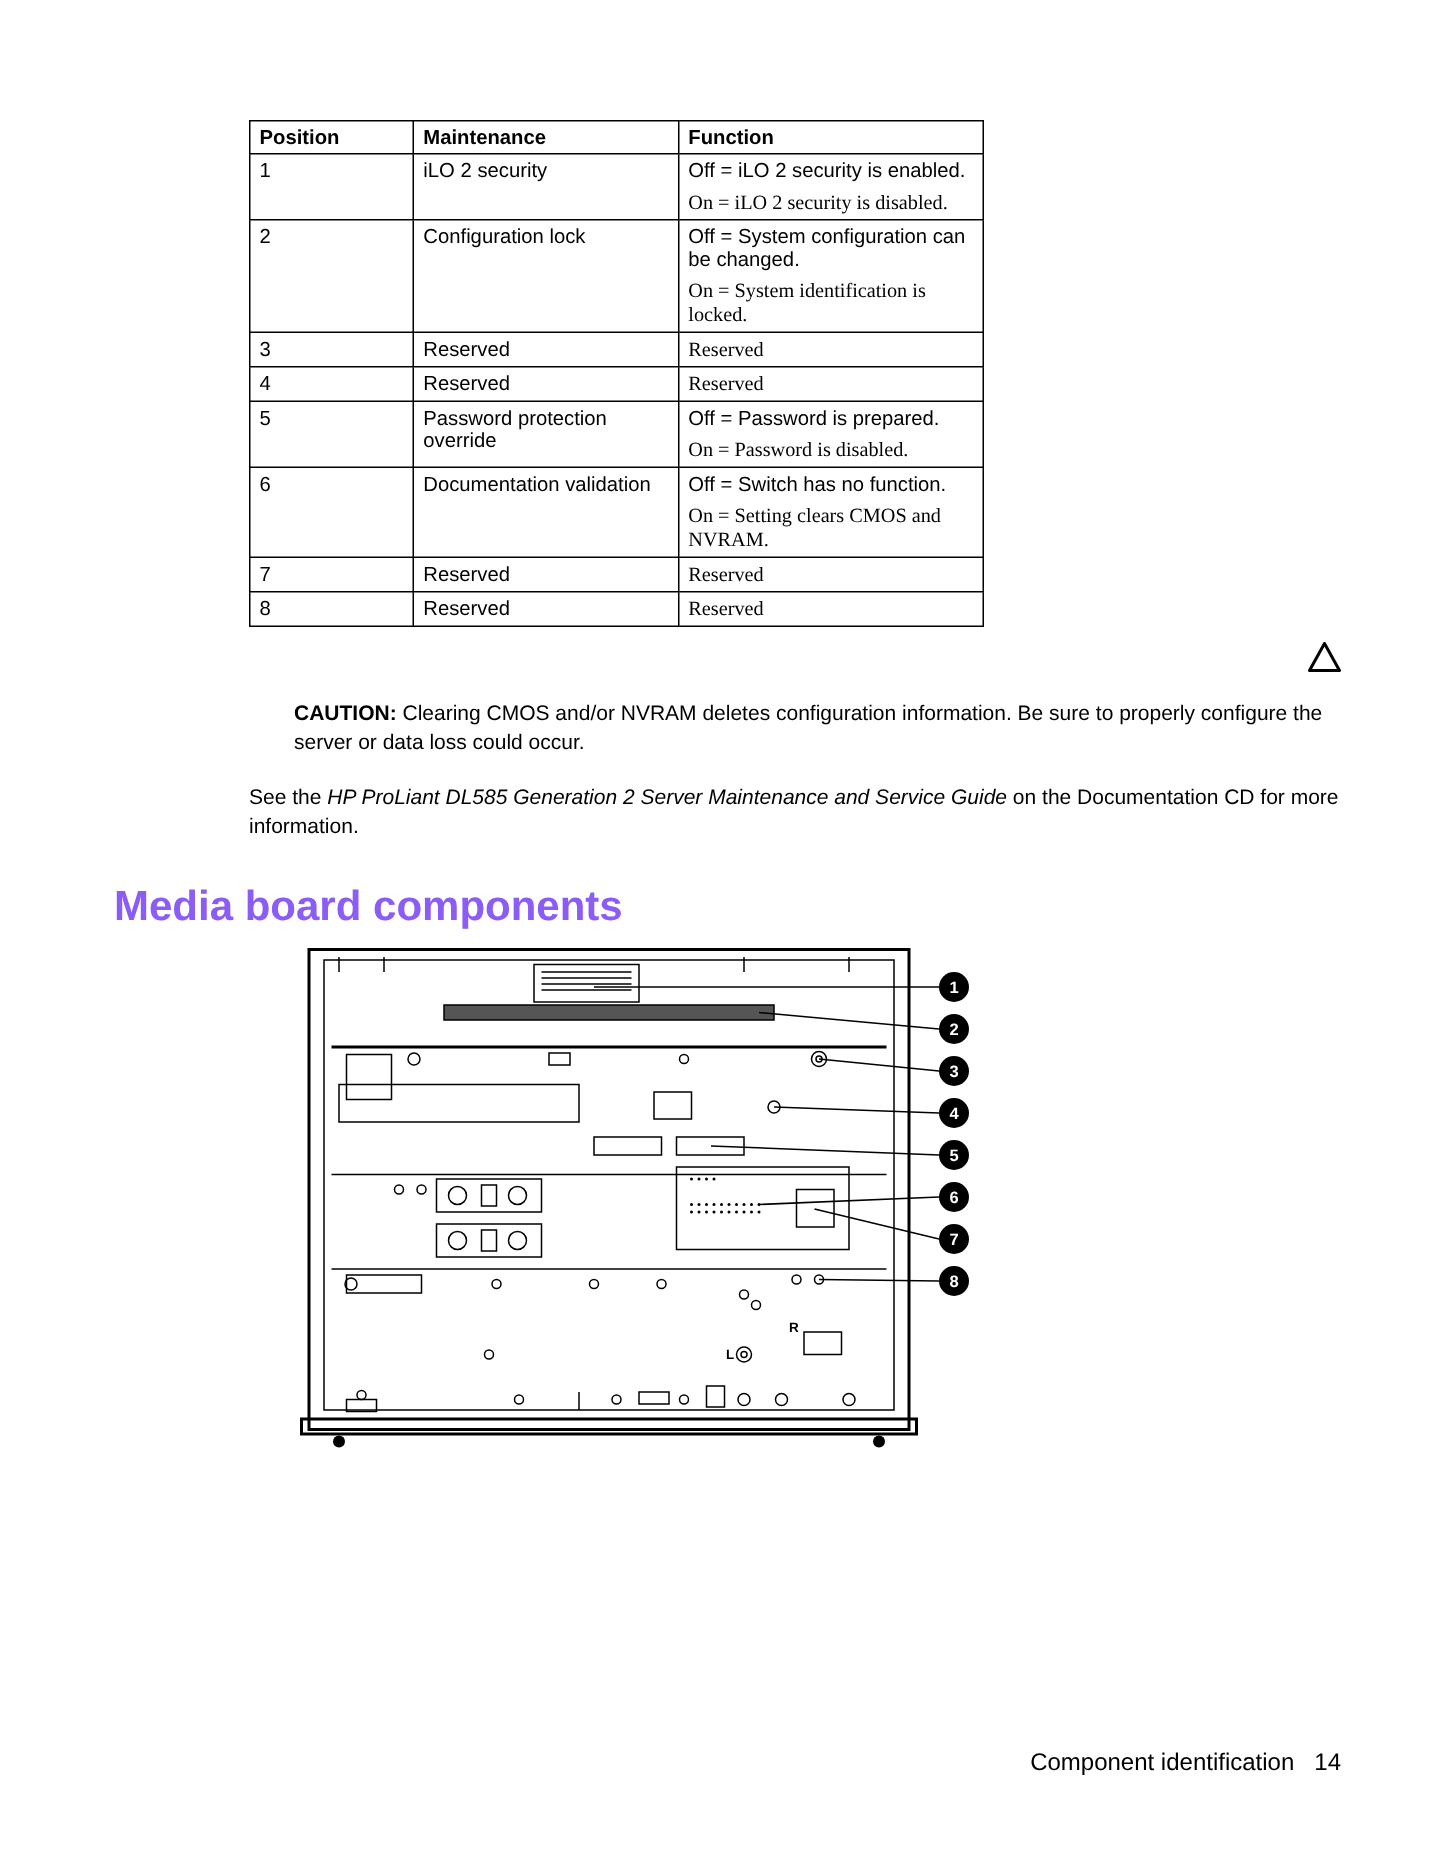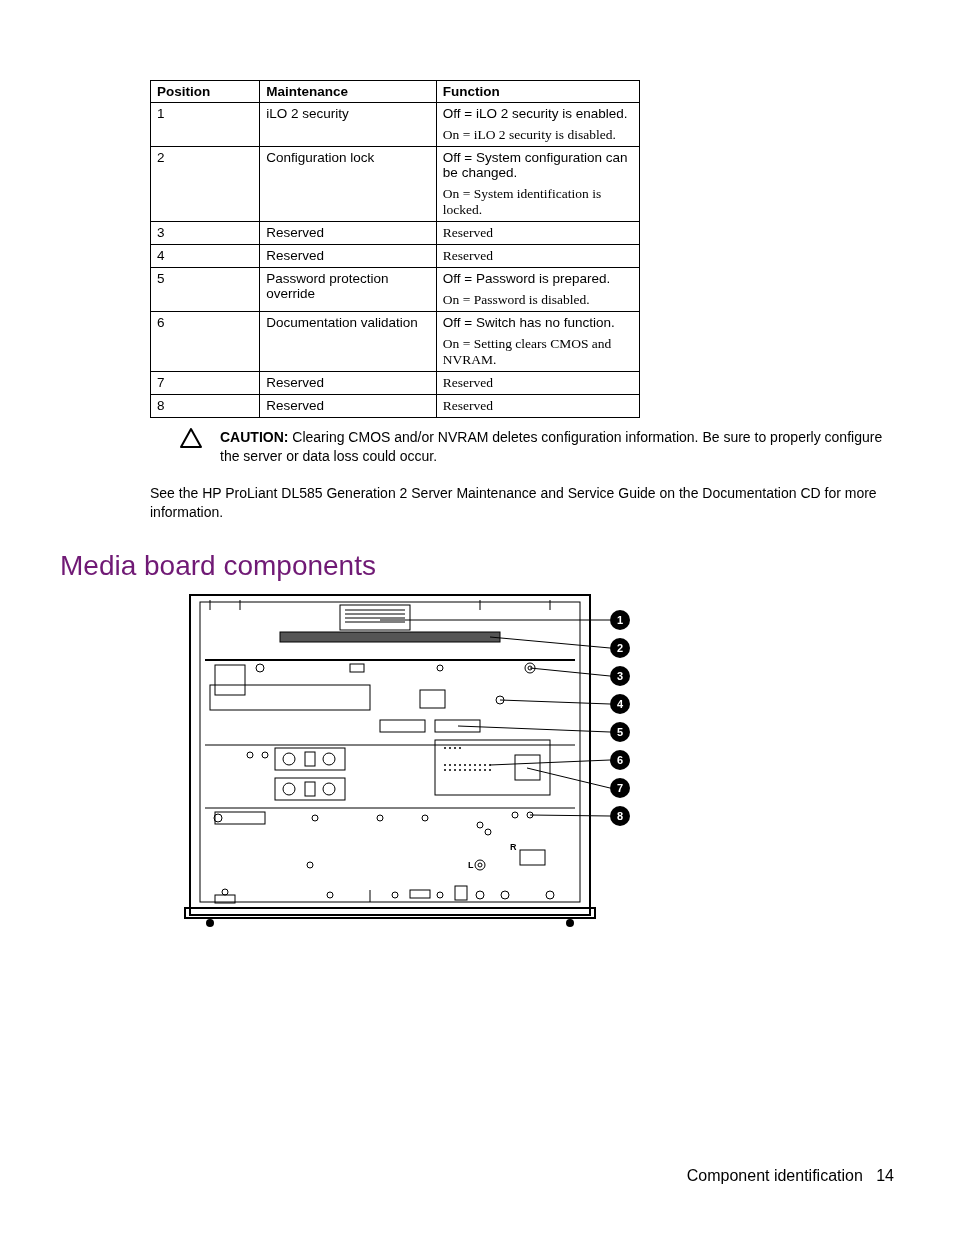--- a/index.html
+++ b/index.html
@@ -9,20 +9,21 @@
     margin: 0;
     padding: 0;
     background: #fff;
     width: 954px;
     height: 1235px;
     position: relative;
     box-sizing: border-box;
   }
   .page {
     padding: 80px 60px 40px 60px;
+    margin-left: 16px;
   }
   table.switch-table {
     border-collapse: collapse;
     margin-left: 90px;
     width: 490px;
     font-size: 13.5px;
   }
   table.switch-table th,
   table.switch-table td {
     border: 1px solid #000;
@@ -39,45 +40,46 @@
   .func-para { margin: 0 0 6px 0; }
   .func-para:last-child { margin-bottom: 0; font-family: Liberation Serif, serif; }
   .body-para {
     margin: 18px 0 18px 90px;
     line-height: 1.35;
     font-size: 14px;
   }
   .caution-block {
     margin: 10px 0 18px 120px;
     display: flex;
-    align-items: flex-start;
+    align-items: flex-end;
     gap: 18px;
+    flex-direction: column;
   }
   .caution-icon svg { display: block; }
   .caution-text {
     font-size: 14px;
     line-height: 1.35;
   }
   .caution-label { font-weight: bold; }
   h2.section-heading {
-    color: #701a75;
-    font-weight: normal;
+    color: #8b5cf6;
+    font-weight: bold;
     font-size: 28px;
     margin: 28px 0 8px 0;
   }
   .diagram-wrap {
     margin-left: 120px;
   }
   .footer {
     position: absolute;
     bottom: 50px;
     right: 60px;
     font-size: 16px;
   }
-  .italic { }
+  .italic { font-style: italic; }
 </style>
 </head>
 <body>
 
 <div class="page">
 
   <table class="switch-table">
     <thead>
       <tr>
         <th class="col-pos">Position</th>

